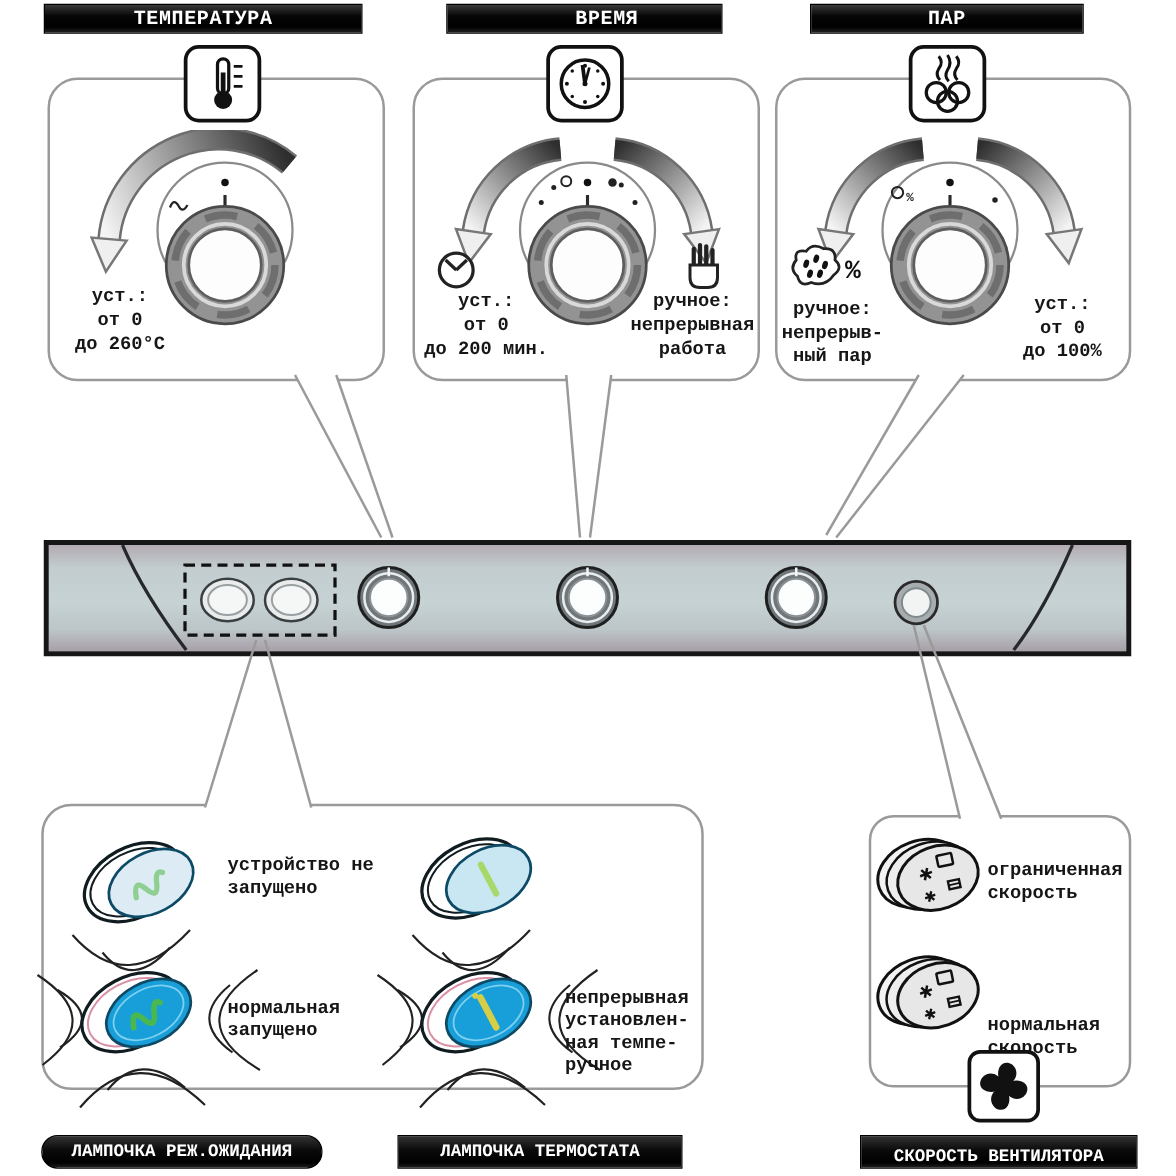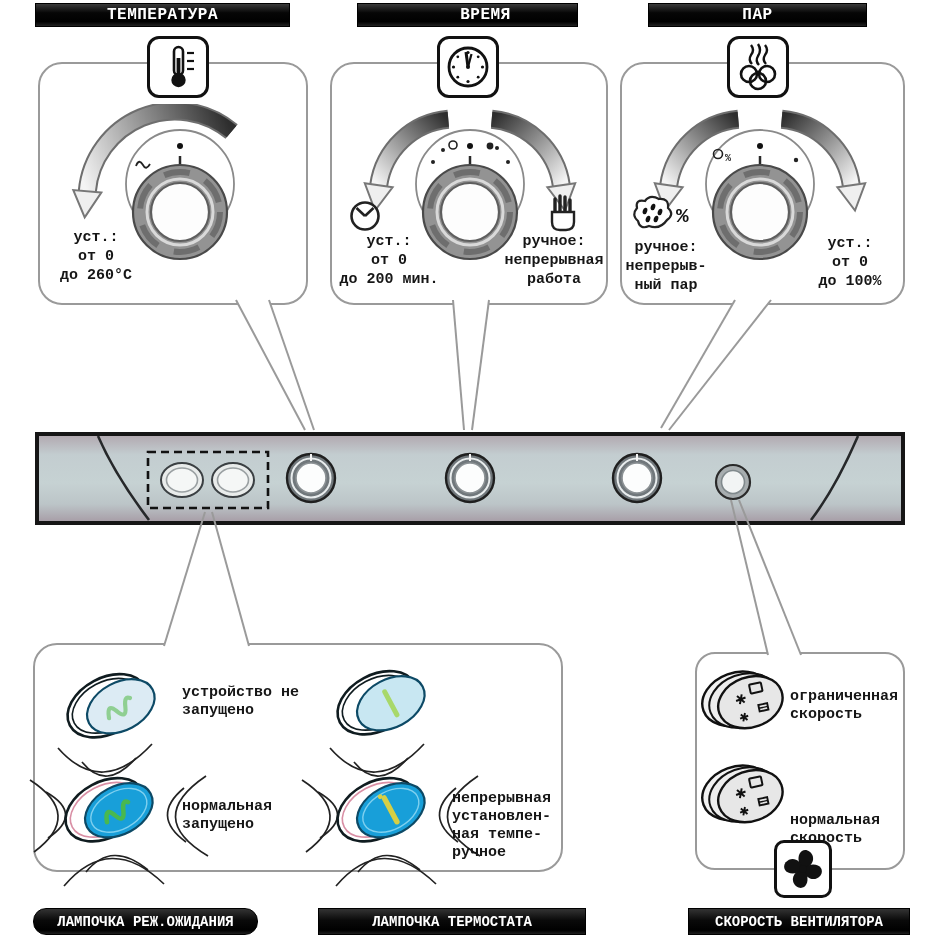--- a/index.html
+++ b/index.html
@@ -393,24 +393,24 @@
         <path d="M26 26 C36 24 40 14 33 8 C26 3 19 10 22 20 Z" transform="rotate(180 26 26)"></path>
         <path d="M26 26 C36 24 40 14 33 8 C26 3 19 10 22 20 Z" transform="rotate(270 26 26)"></path>
         <circle cx="26" cy="26" r="4"></circle>
       </g>
     </svg>
   </div>
 
   <div class="labelbar" style="left:33px;top:908px;width:225px;border-radius:13px;">
     <span>ЛАМПОЧКА РЕЖ.ОЖИДАНИЯ</span>
   </div>
-  <div class="labelbar" style="left:318px;top:908px;width:268px;">
+  <div class="labelbar" style="left:318px;top:908px;width:228px;">
     <span>ЛАМПОЧКА ТЕРМОСТАТА</span>
   </div>
-  <div class="labelbar" style="left:688px;top:908px;width:222px;">
+  <div class="labelbar" style="left:688px;top:908px;width:222px;align-items:flex-end;">
     <span>СКОРОСТЬ ВЕНТИЛЯТОРА</span>
   </div>
 
   <svg class="abs" style="left:0;top:0;pointer-events:none;" width="941" height="941" viewBox="0 0 941 941">
 
     <polygon points="236,300 269,300 314,430 305,430" fill="#fff"></polygon>
     <line x1="236" y1="300" x2="305" y2="430" stroke="#9a9a9a" stroke-width="2"></line>
     <line x1="269" y1="300" x2="314" y2="430" stroke="#9a9a9a" stroke-width="2"></line>
 
     <polygon points="453,300 489,300 472,430 464,430" fill="#fff"></polygon>

